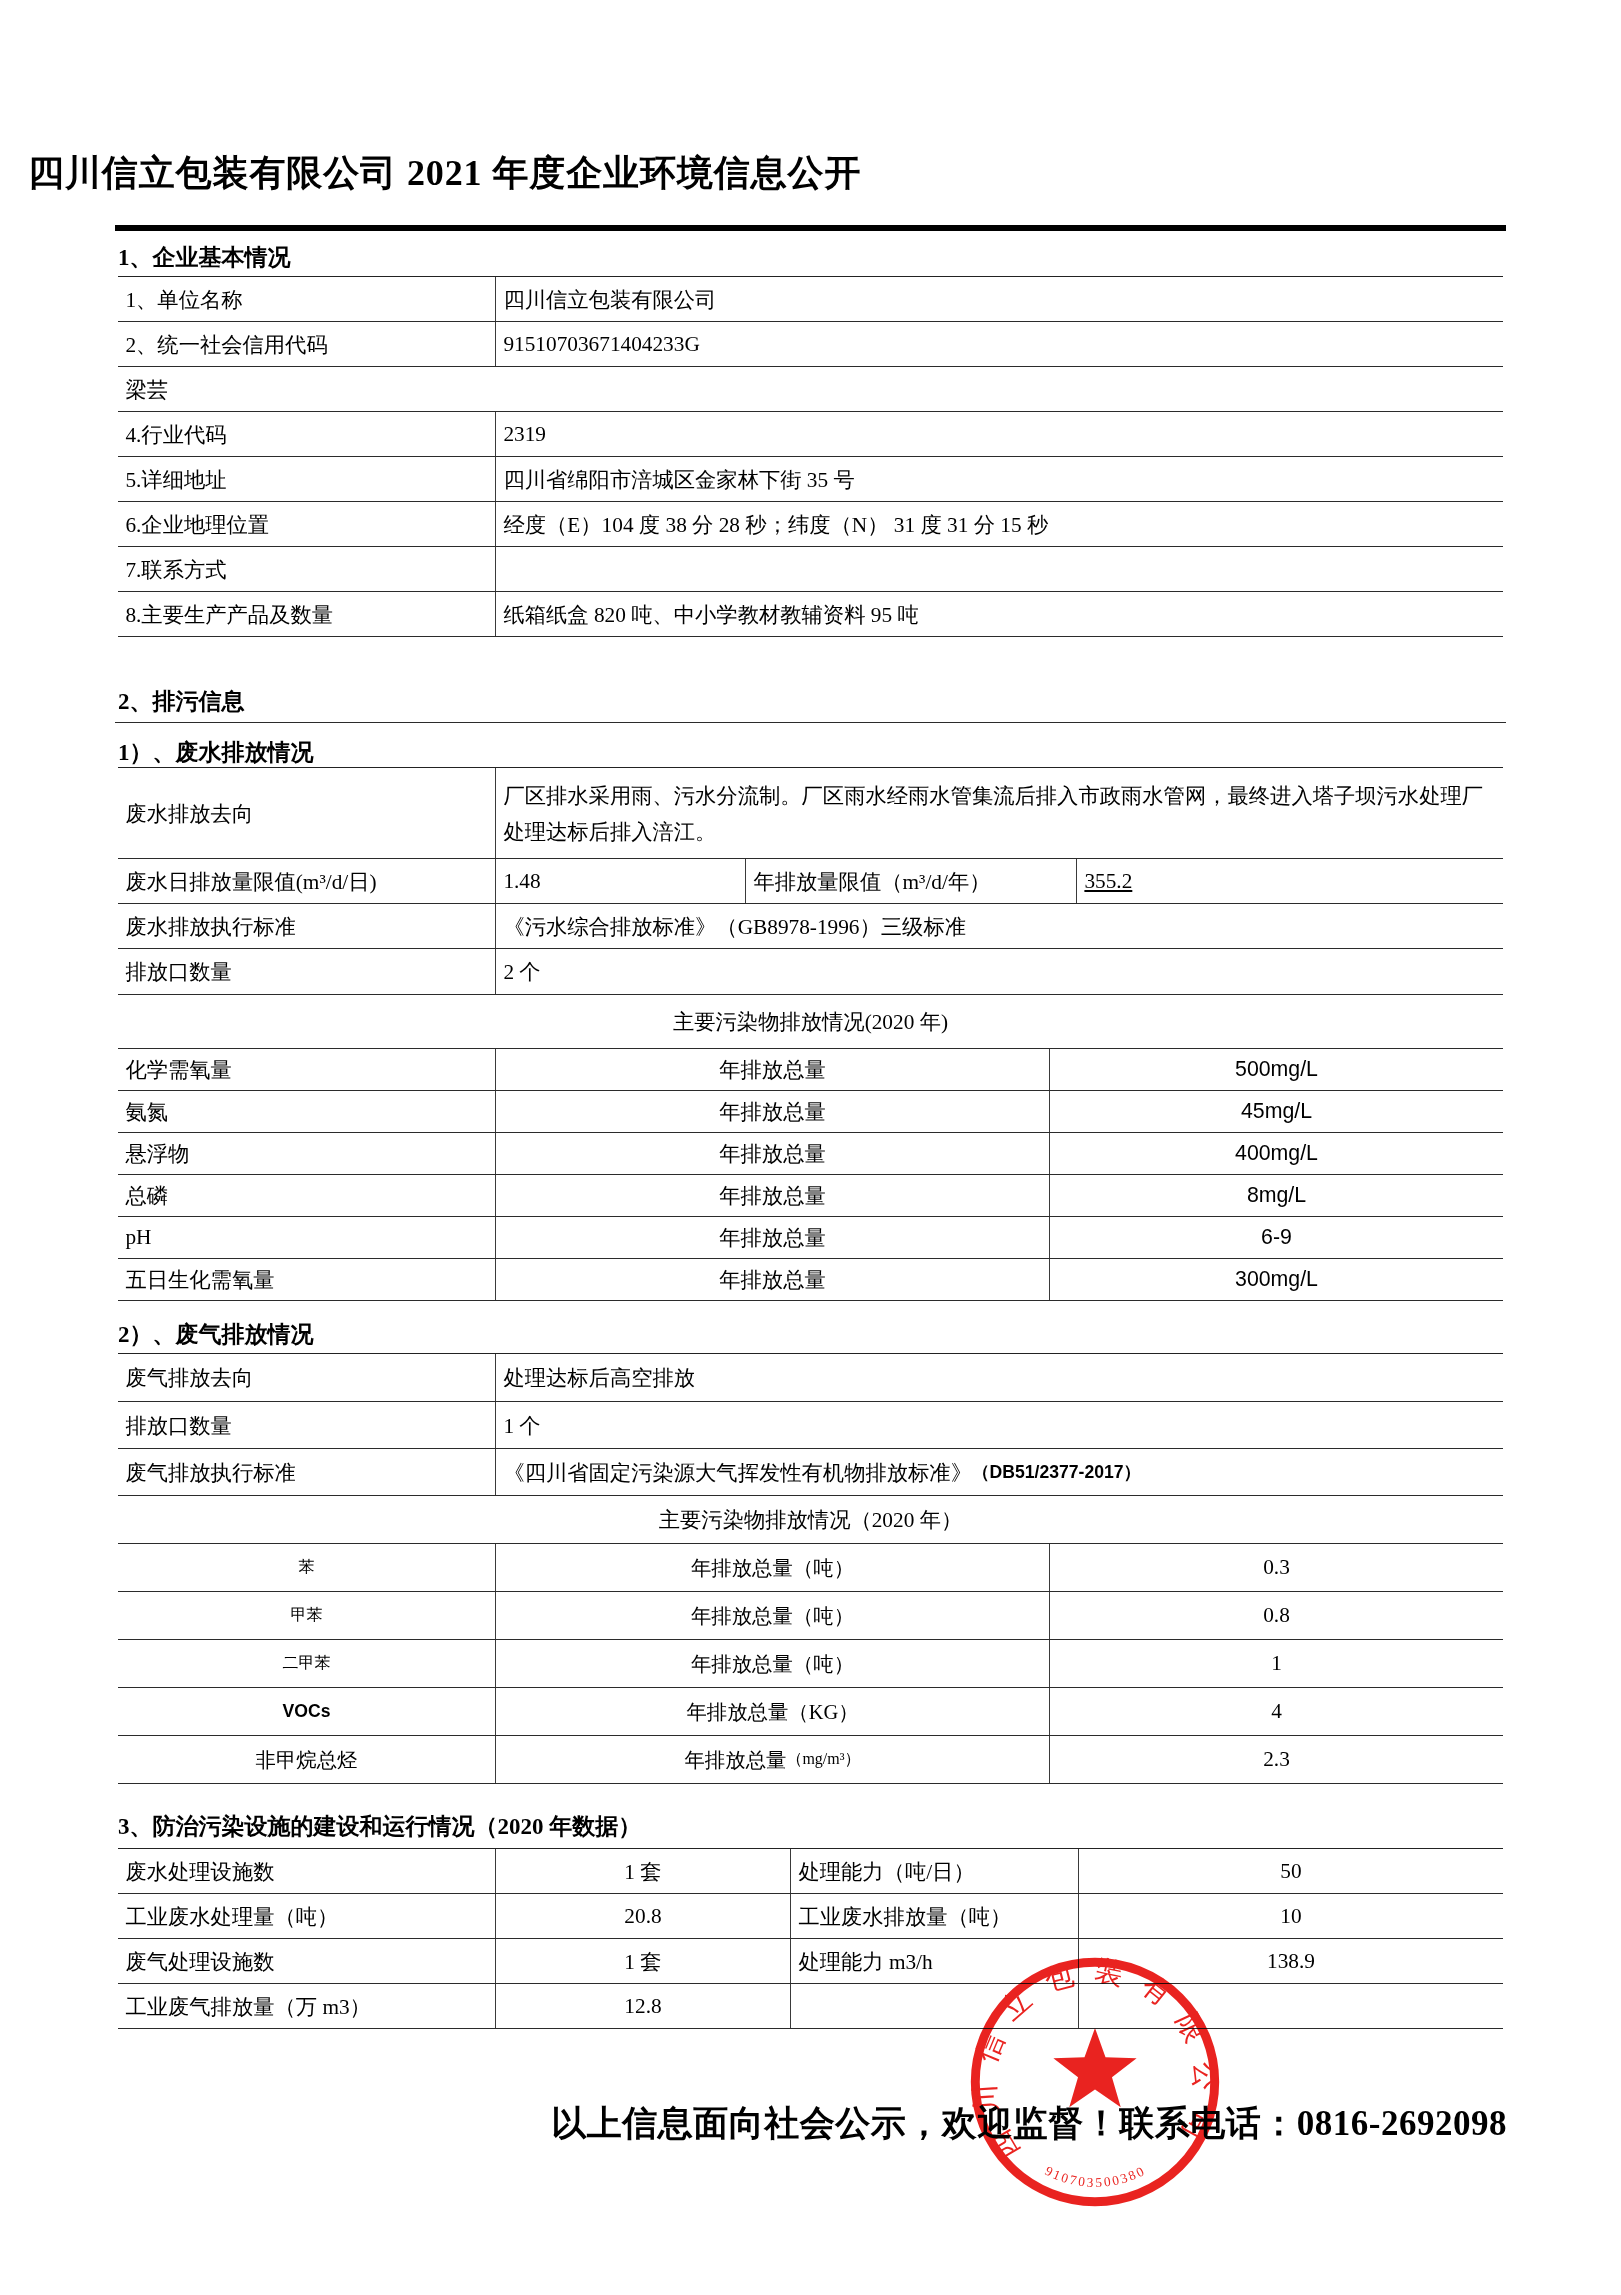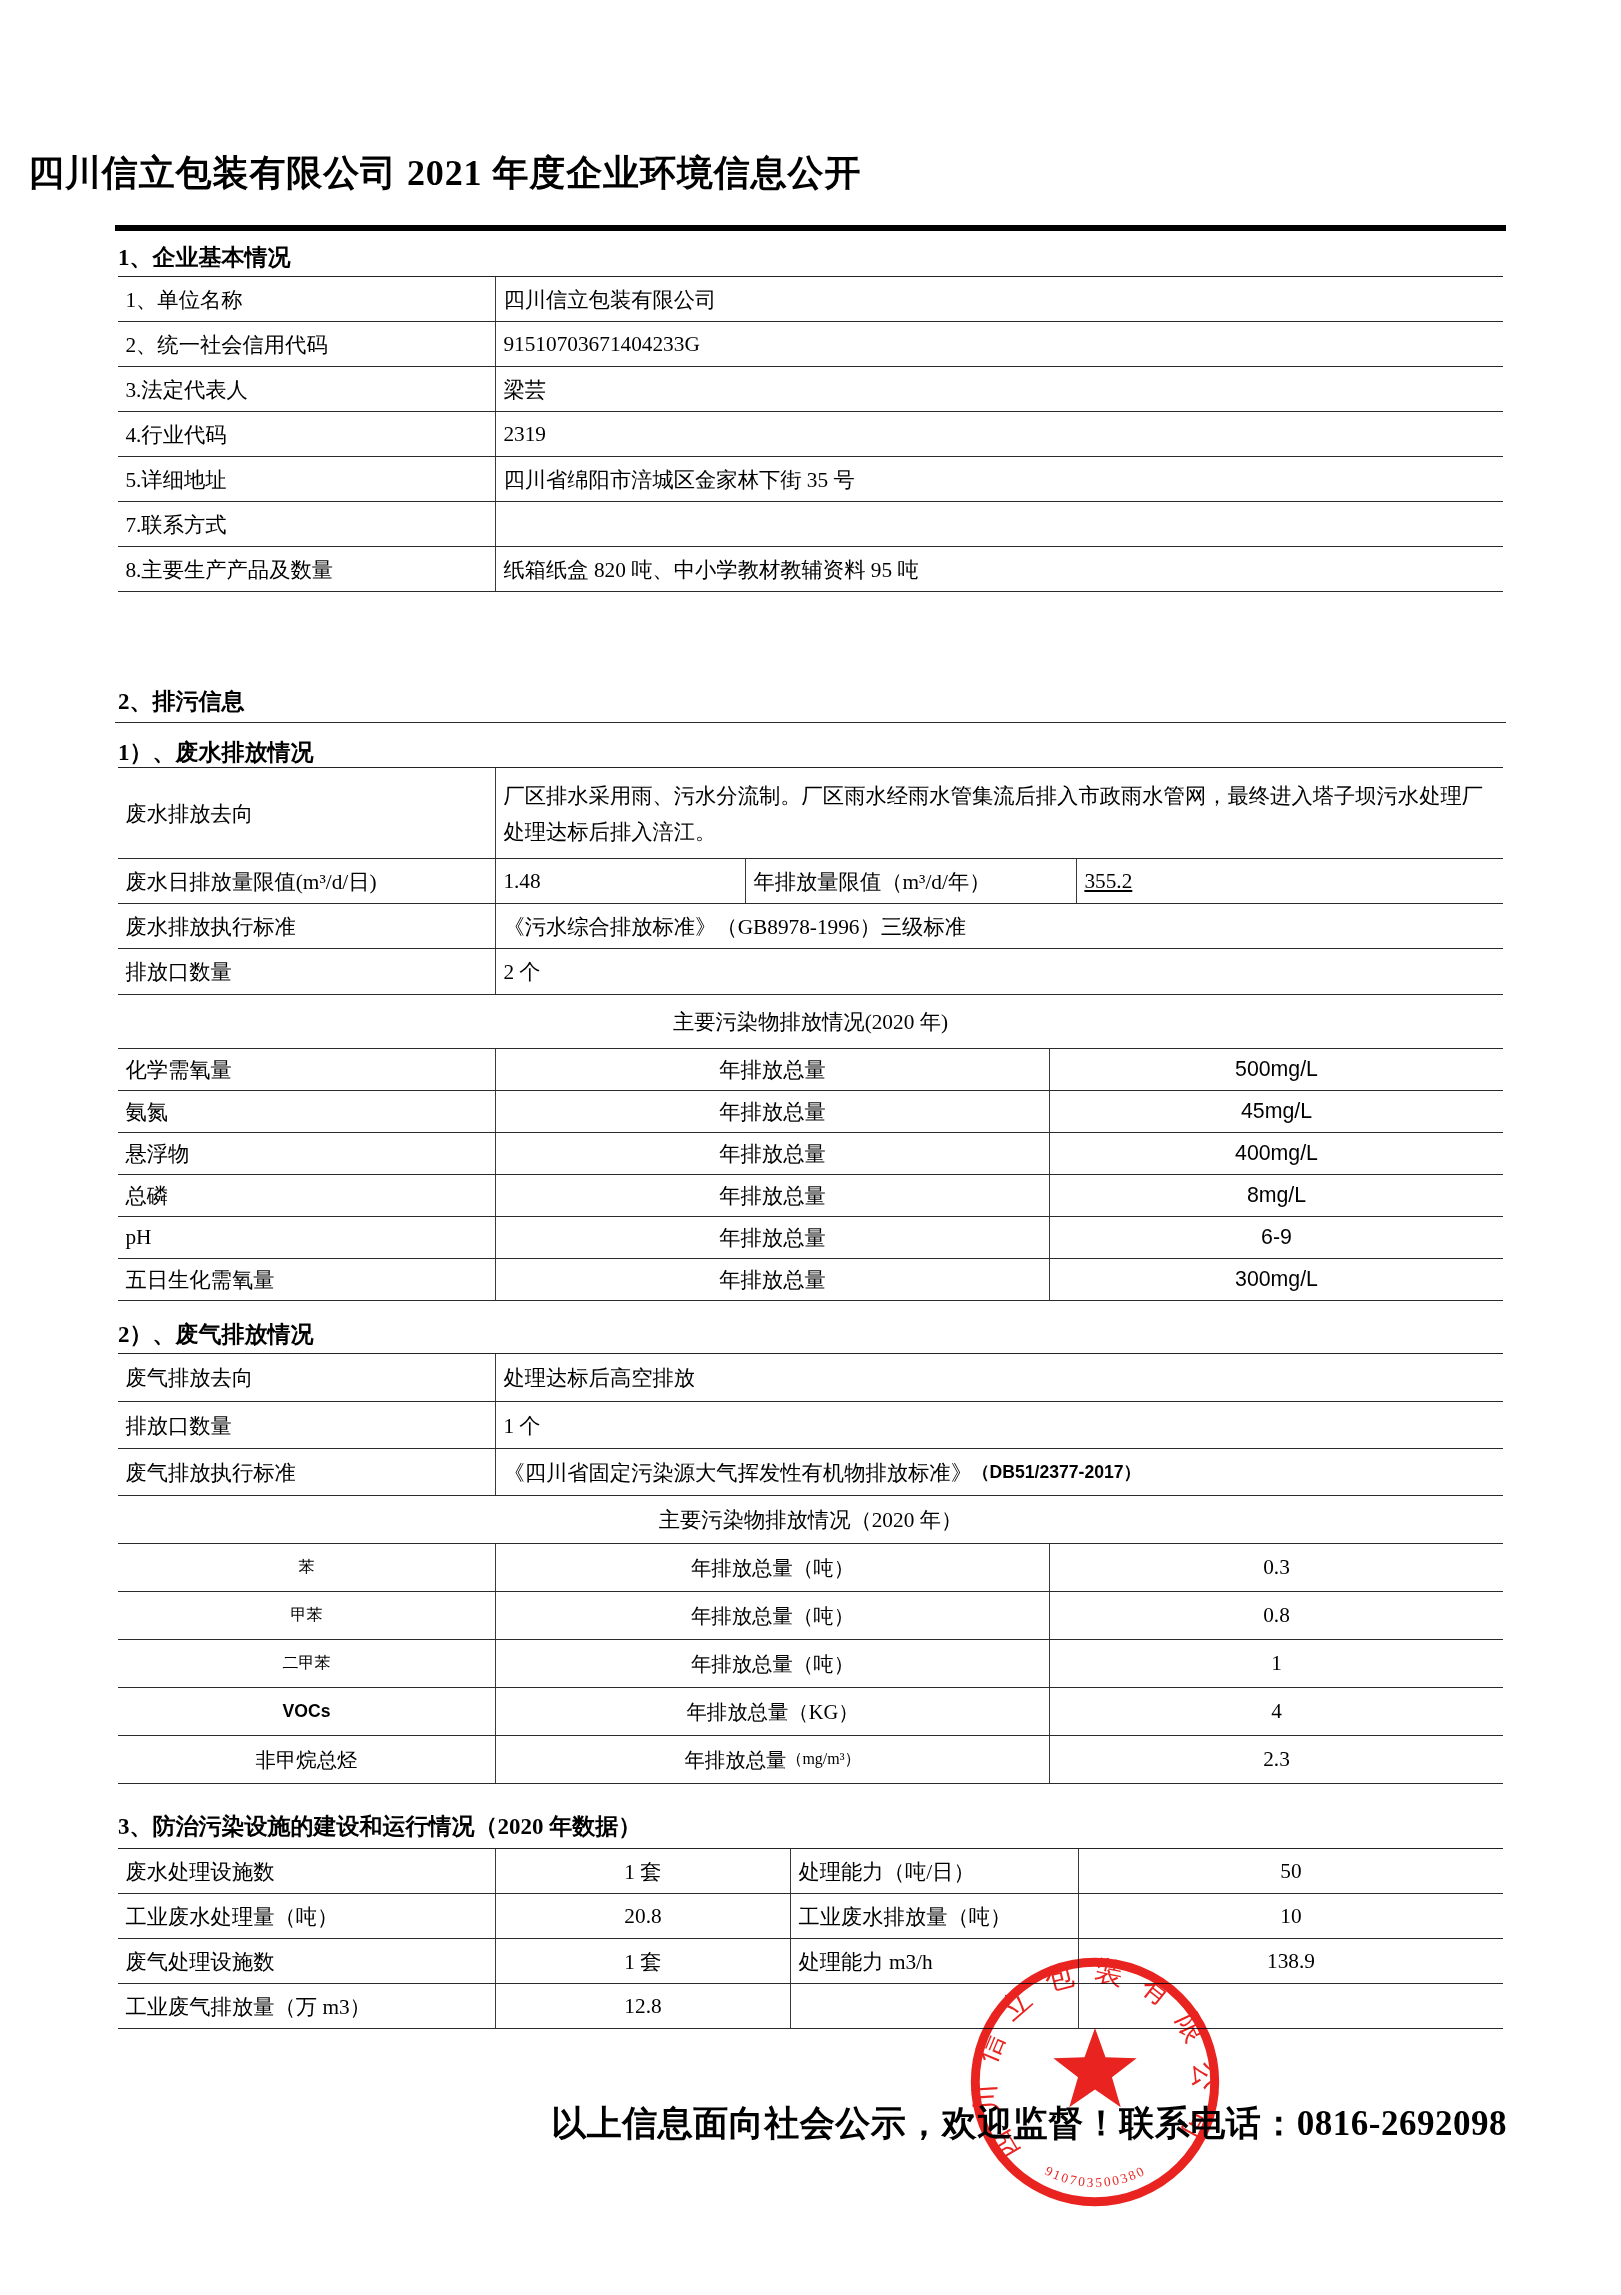--- a/index.html
+++ b/index.html
@@ -104,30 +104,33 @@
   <div class="abs tbl t1">
     <div class="trow">
         <div class="cell c1 cdiv">1、单位名称</div>
         <div class="cell c2">四川信立包装有限公司</div>
       </div>
     <div class="trow">
         <div class="cell c1 cdiv">2、统一社会信用代码</div>
         <div class="cell c2">91510703671404233G</div>
       </div>
     <div class="trow">
-        <div class="cell c1 cdiv">3.法定代表人</div>
         <div class="cell c2">梁芸</div>
       </div>
     <div class="trow">
         <div class="cell c1 cdiv">4.行业代码</div>
         <div class="cell c2">2319</div>
       </div>
     <div class="trow">
         <div class="cell c1 cdiv">5.详细地址</div>
         <div class="cell c2">四川省绵阳市涪城区金家林下街 35 号</div>
+      </div>
+    <div class="trow">
+        <div class="cell c1 cdiv">6.企业地理位置</div>
+        <div class="cell c2">经度（E）104 度 38 分 28 秒；纬度（N） 31 度  31 分 15 秒</div>
       </div>
     <div class="trow">
         <div class="cell c1 cdiv">7.联系方式</div>
       </div>
     <div class="trow">
         <div class="cell c1 cdiv">8.主要生产产品及数量</div>
         <div class="cell c2">纸箱纸盒 820 吨、中小学教材教辅资料 95 吨</div>
       </div>
   </div>
 

